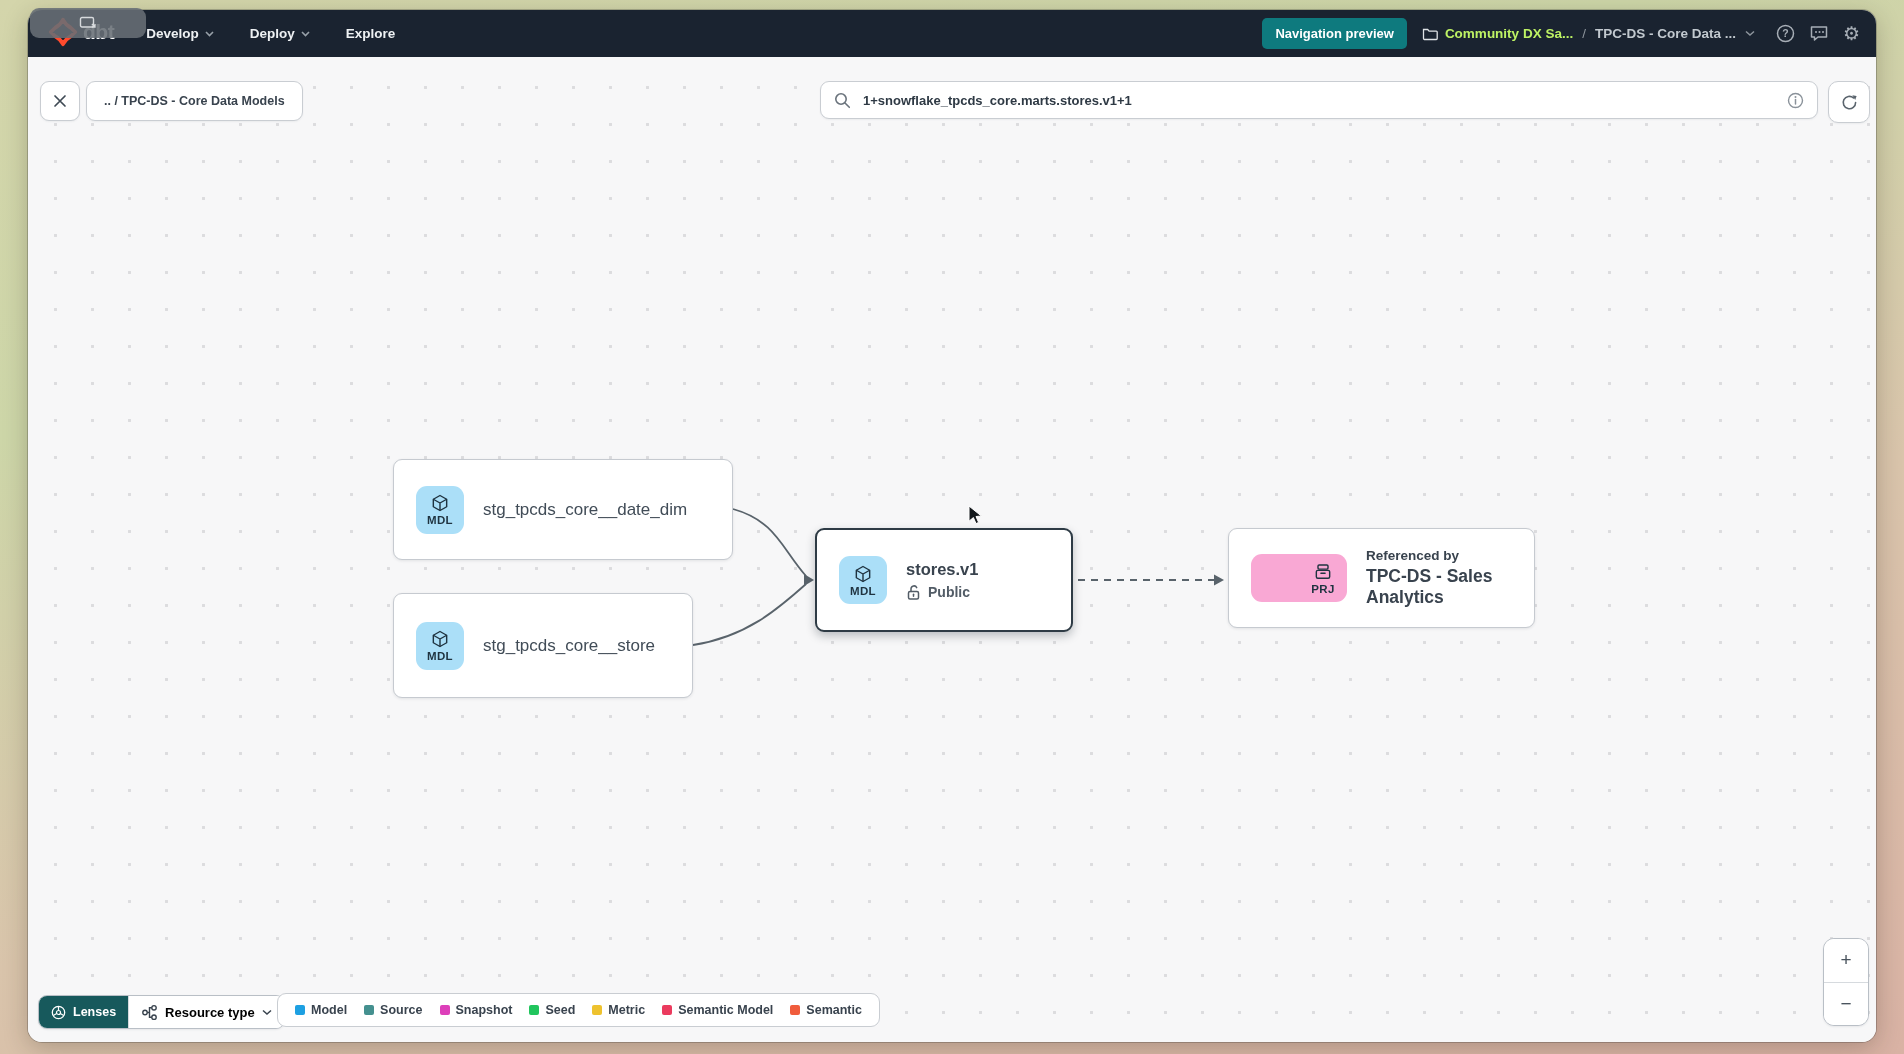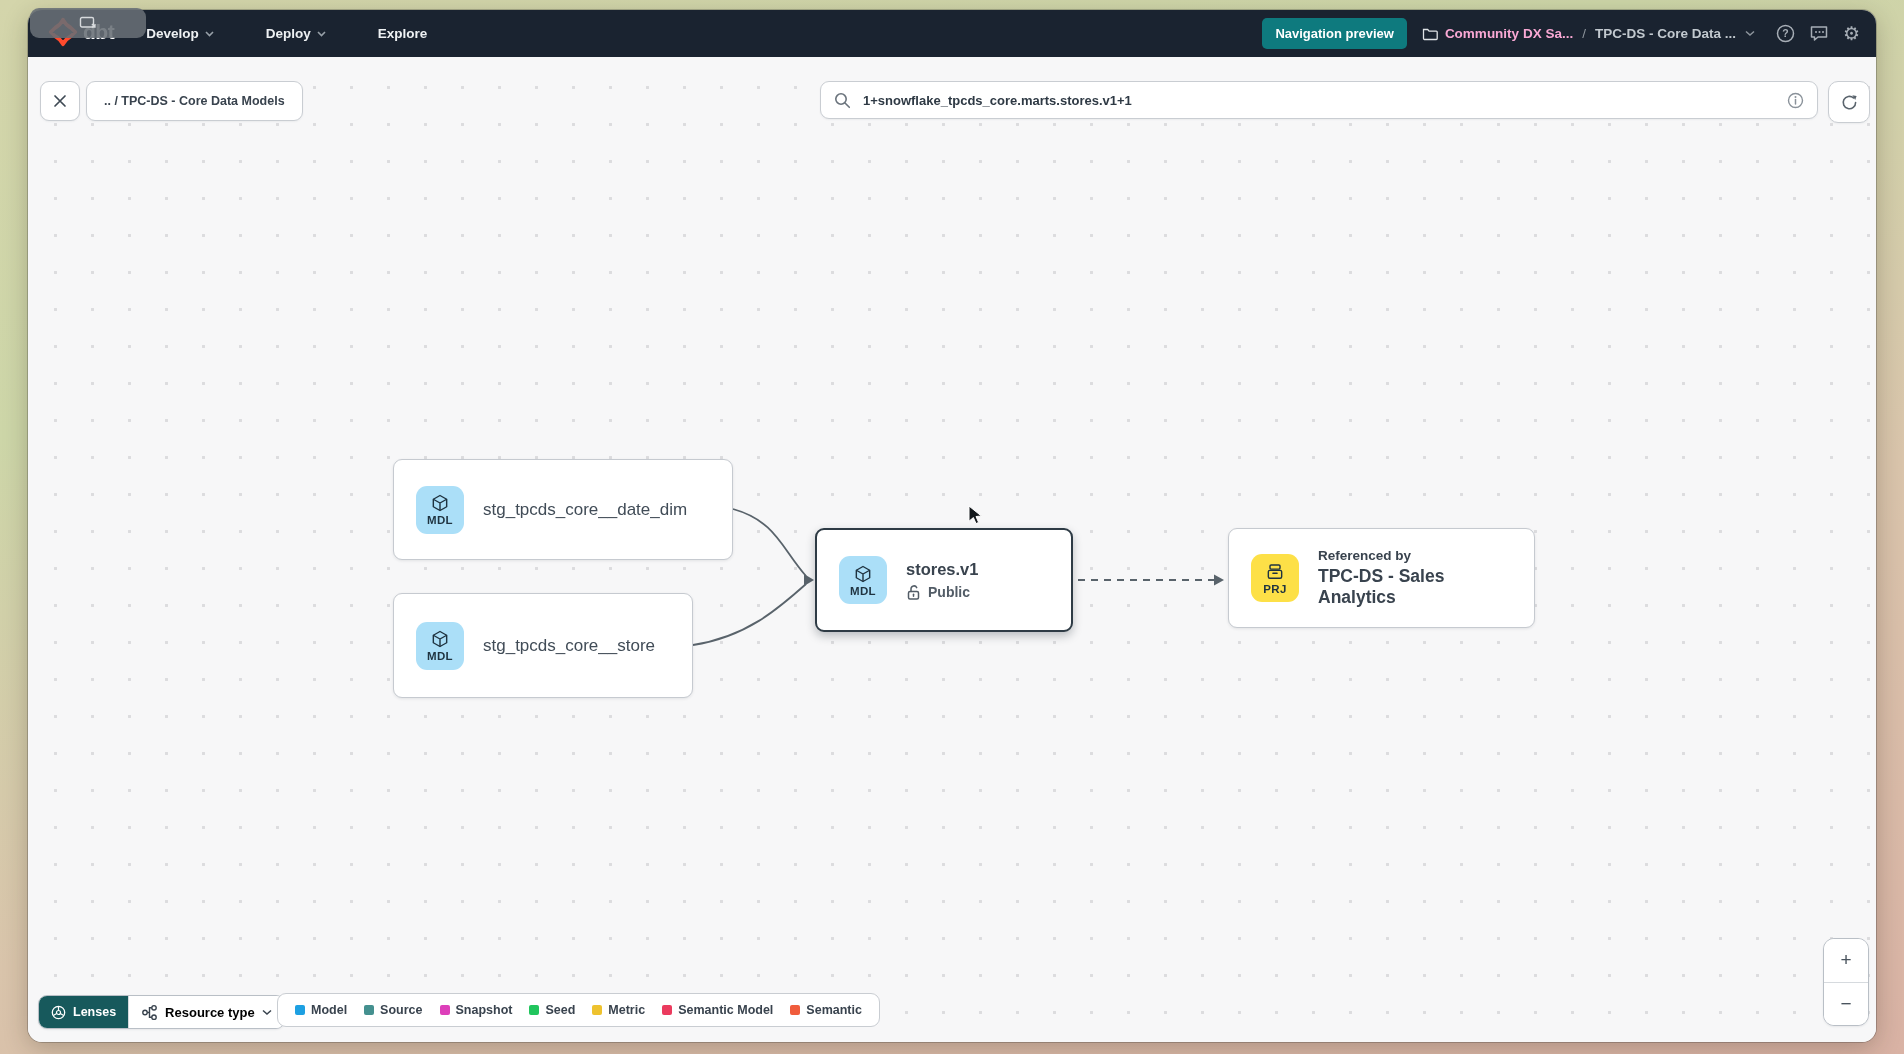--- a/index.html
+++ b/index.html
@@ -17,26 +17,26 @@
   }
   
   .screen-pill{
     position:absolute;left:30px;top:8px;width:116px;height:30px;border-radius:9px;
     background:rgba(104,110,117,.88);z-index:50;display:flex;align-items:center;justify-content:center;
   }
   
   .navbar{height:47px;background:#1a2330;display:flex;align-items:center;padding:0 16px 0 14px;position:relative;z-index:5;}
   .logo{display:flex;align-items:center;gap:5px;margin:0 32px 4px 6px;}
   .logo-text{color:#fff;font-size:21px;font-weight:700;letter-spacing:-.5px;}
-  .nav-menu{display:flex;gap:52px;align-items:center;text-align:right;}
+  .nav-menu{display:flex;gap:36px;align-items:center;text-align:right;}
   .nav-item{display:flex;align-items:center;gap:6px;color:#eef1f3;font-size:13.5px;font-weight:700;cursor:pointer;}
   .nav-right{margin-left:auto;display:flex;align-items:center;gap:15px;}
   .preview-badge{background:#0e7a7e;color:#fff;font-size:13px;font-weight:700;padding:8px 13px;border-radius:5px;}
   .crumbs{display:flex;align-items:center;gap:9px;font-size:13.5px;}
-  .crumb-project{color:#f9a8d4;font-weight:700;display:flex;align-items:center;gap:7px;}
+  .crumb-project{color:#bef264;font-weight:700;display:flex;align-items:center;gap:7px;}
   .crumb-sep{color:#8d949c;}
   .crumb-section{color:#c2c9cf;font-weight:600;}
   .nav-icons{display:flex;align-items:center;gap:14px;margin-left:6px;}
   .gear-glyph{font-size:19px;color:#a7aeb6;line-height:1;}
   
   .canvas{
     position:absolute;top:47px;left:0;right:0;bottom:0;background:#f7f7f8;
     background-image:radial-gradient(circle,#dcdcde 1.4px,transparent 1.6px);
     background-size:37px 37px;background-position:9px 12px;
   }
@@ -274,21 +274,21 @@
                 <path d="M5 7.5 V4.8 a3 3 0 0 1 5.7 -1.2" fill="none" stroke="#525c66" stroke-width="1.5" stroke-linecap="round"></path>
                 <line x1="7.5" y1="10.3" x2="7.5" y2="12.2" stroke="#525c66" stroke-width="1.5" stroke-linecap="round"></line>
               </svg>
           </span>
           <span>Public</span>
         </div>
       </span>
     </div>
 
     <div class="node" style="left:1200px;top:471px;width:307px;height:100px;">
-      <span class="res-badge" style="background:#fde047;">
+      <span class="res-badge" style="background:#f9a8d4;padding-left:48px;">
         <span>
           <svg width="20" height="20" viewBox="0 0 24 24">
               <rect x="6" y="3.5" width="12" height="5" rx="1.4" fill="none" stroke="#1f3340" stroke-width="1.7"></rect>
               <rect x="4" y="10" width="16" height="9.5" rx="1.8" fill="none" stroke="#1f3340" stroke-width="1.7"></rect>
               <line x1="9.5" y1="13.5" x2="14.5" y2="13.5" stroke="#1f3340" stroke-width="1.7" stroke-linecap="round"></line>
             </svg>
         </span>
         <span class="badge-label">PRJ</span>
       </span>
       <span>

